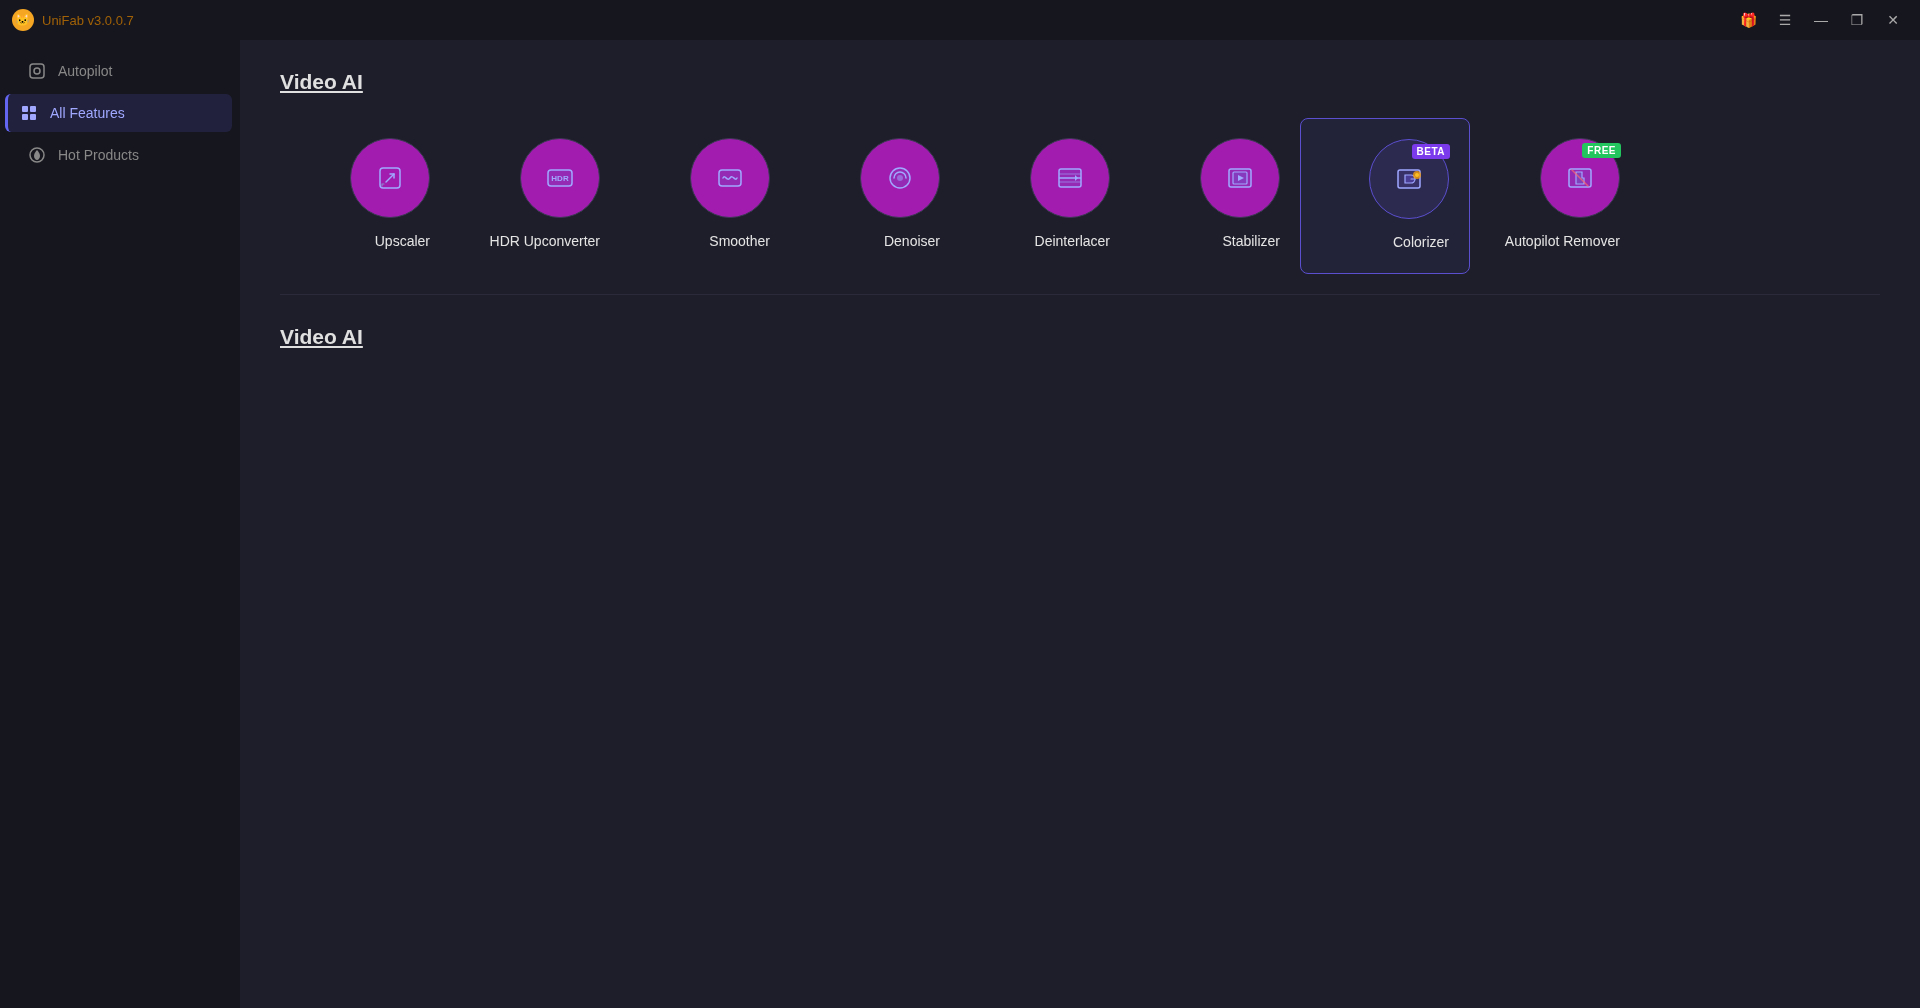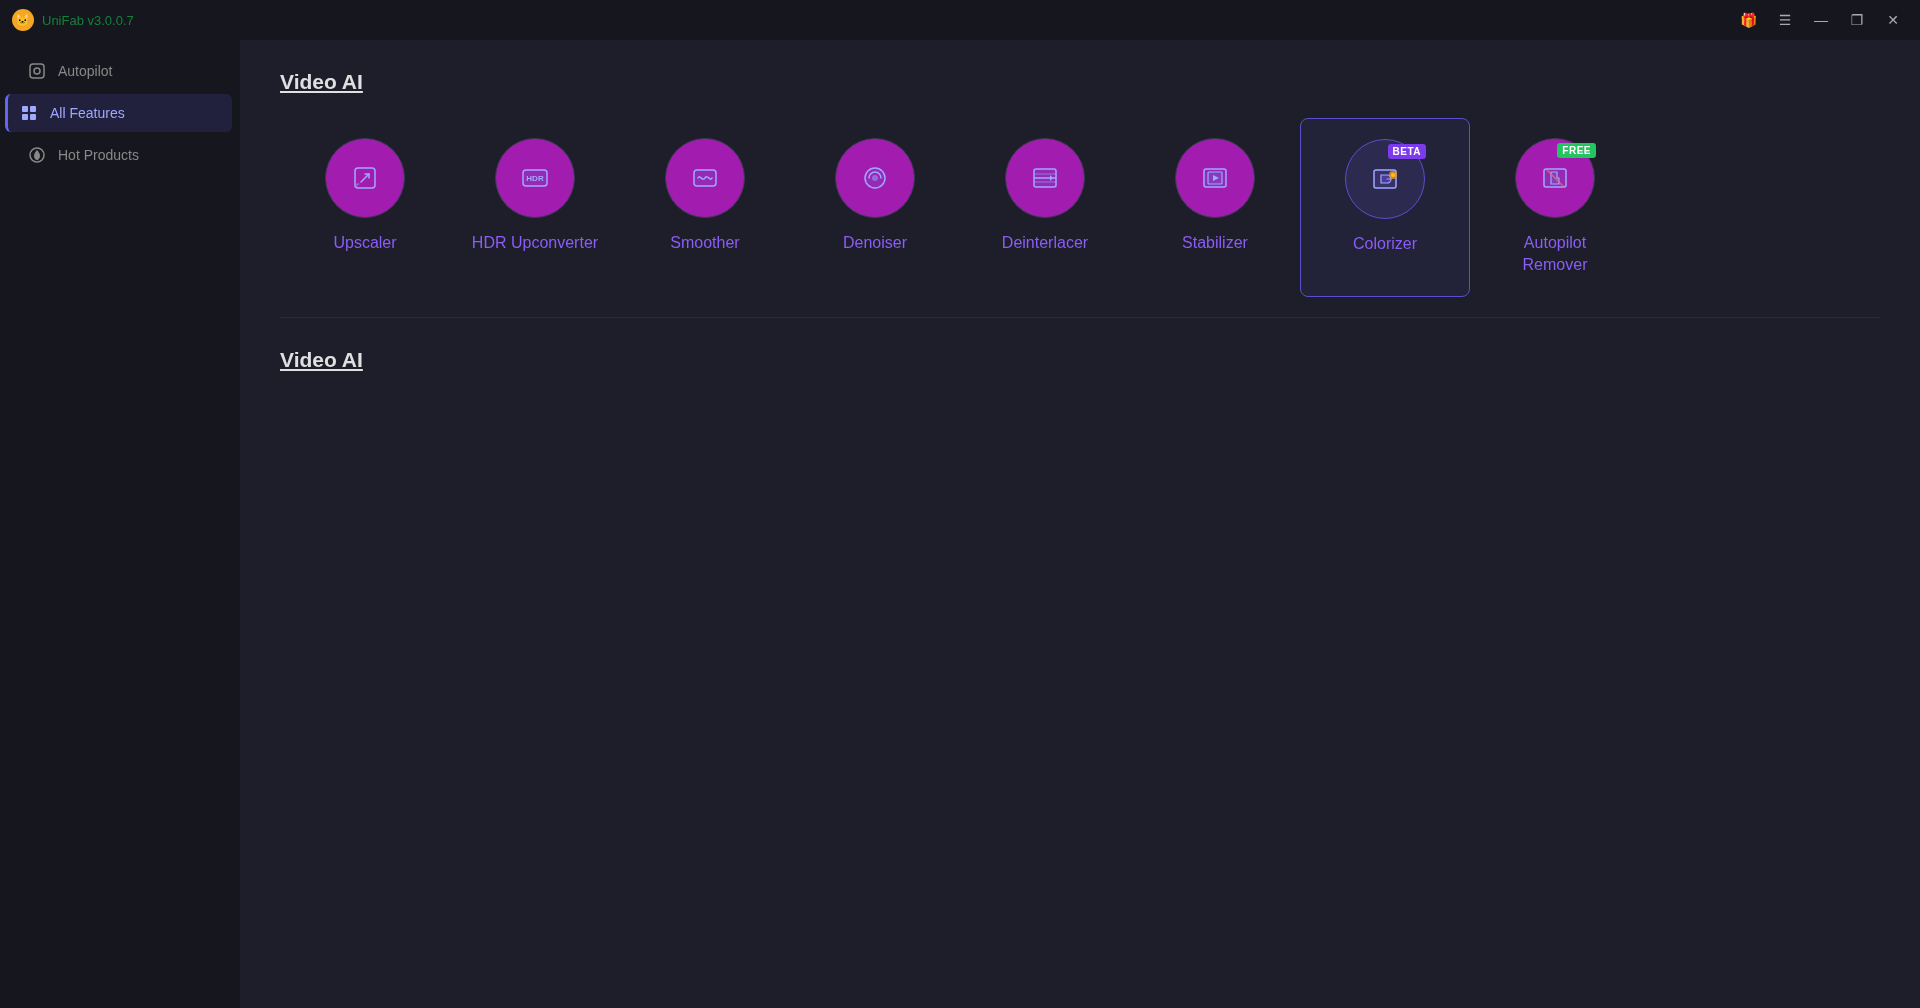--- a/index.html
+++ b/index.html
@@ -35,21 +35,21 @@
       height: 22px;
       background: #f5a623;
       border-radius: 50%;
       display: flex;
       align-items: center;
       justify-content: center;
       font-size: 12px;
     }
     .titlebar-title {
       font-size: 13px;
-      color: #15803d;
+      color: #a16207;
     }
     .titlebar-controls {
       display: flex;
       align-items: center;
       gap: 6px;
     }
     .titlebar-btn {
       width: 30px;
       height: 30px;
       display: flex;
@@ -133,21 +133,21 @@
     .feature-grid {
       display: flex;
       flex-wrap: wrap;
       gap: 0;
       margin-bottom: 20px;
     }
     .feature-item {
       width: 170px;
       display: flex;
       flex-direction: column;
-      align-items: center;
+      align-items: flex-end;
       padding: 20px 20px;
       cursor: pointer;
       border-radius: 8px;
       transition: background 0.15s;
       position: relative;
     }
     .feature-icon-wrap {
       width: 80px;
       height: 80px;
       border-radius: 50%;
@@ -157,22 +157,22 @@
       justify-content: center;
       margin-bottom: 14px;
       position: relative;
       border: 1px solid #3a3a52;
     }
     .feature-icon-wrap svg {
       width: 36px;
       height: 36px;
     }
     .feature-label {
-      font-size: 16px;
-      color: #8b5cf6;
+      font-size: 14px;
+      color: #e5e5e5;
       text-align: center;
       line-height: 1.4;
     }
     .badge {
       position: absolute;
       top: 4px;
       right: -2px;
       font-size: 10px;
       font-weight: bold;
       padding: 2px 5px;

